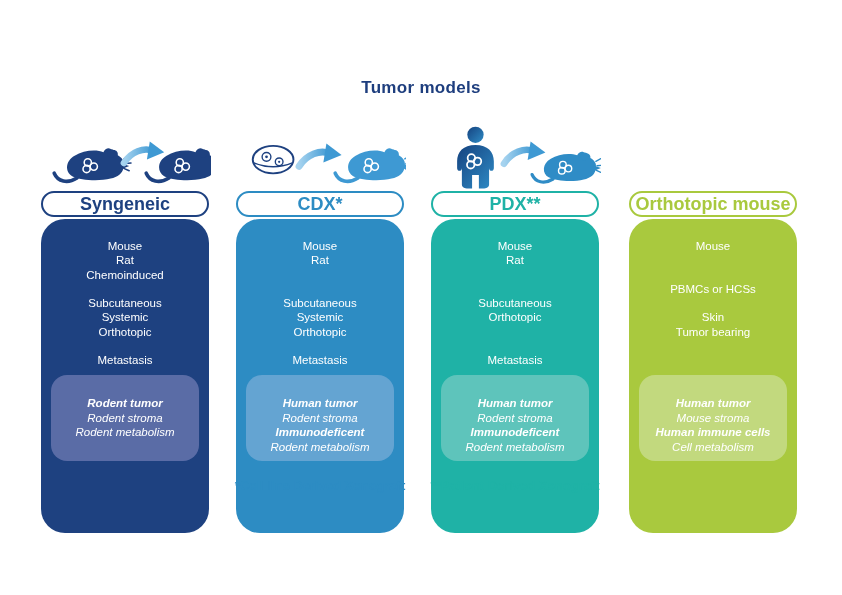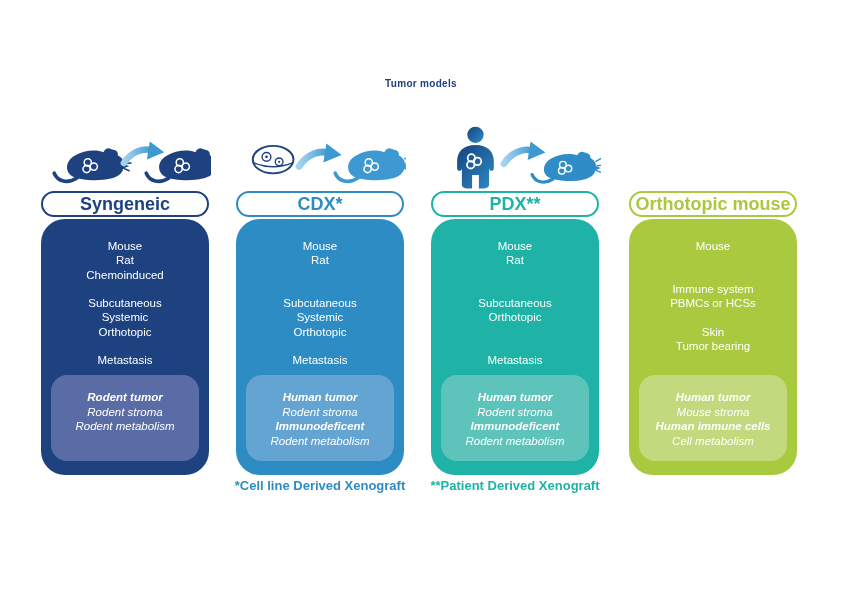--- a/index.html
+++ b/index.html
@@ -1,30 +1,30 @@
 <!DOCTYPE html>
 <html><head>
 <meta charset="utf-8">
 <style>
   html,body{margin:0;padding:0;background:#fff;}
   .stage{position:relative;width:842px;height:595px;background:#ffffff;
          font-family:"Liberation Sans",sans-serif;overflow:hidden;}
   .title{position:absolute;top:78px;left:0;width:100%;text-align:center;
-         font-weight:bold;font-size:10px;color:#1E3E7E;letter-spacing:.3px;}
+         font-weight:bold;font-size:17px;color:#1E3E7E;letter-spacing:.3px;}
   .col{position:absolute;top:126px;width:168px;}
   .col.c0{left:41px}.col.c1{left:236px}.col.c2{left:431px}.col.c3{left:629px}
   .iconbox{position:absolute;top:0;left:-2px;width:172px;height:66px;}
   .pill{position:absolute;top:65px;left:0;width:168px;height:26px;box-sizing:border-box;
         background:#fff;border:2px solid;border-radius:13px;text-align:center;
         line-height:22px;font-weight:bold;font-size:18px;}
-  .card{position:absolute;top:93px;left:0;width:168px;height:256px;border-radius:24px;color:#fff;}
+  .card{position:absolute;top:93px;left:0;width:168px;height:314px;border-radius:24px;color:#fff;}
   .rows{position:absolute;top:20px;left:0;width:100%;}
   .row{height:14.3px;line-height:14.3px;text-align:center;font-size:11.5px;white-space:nowrap;}
   .inner{position:absolute;left:10px;top:156px;width:148px;height:86px;border-radius:16px;
-         box-sizing:border-box;padding-top:15px;}
+         box-sizing:border-box;padding-top:21px;}
   .irow{height:14.6px;line-height:14.6px;text-align:center;font-size:11.5px;
         font-style:italic;white-space:nowrap;}
   .irow.b{font-weight:bold;}
   .footnote{position:absolute;top:352px;left:-16px;width:200px;text-align:center;
             font-size:13px;font-weight:bold;}
   
   .c0 .pill{border-color:#1E4180;color:#1E4180}
   .c0 .card{background:#1E4180}
   .c0 .inner{background:#5A6CA6}
   .c1 .pill{border-color:#2D8CC3;color:#2D8CC3}
@@ -189,21 +189,20 @@
 
   <div class="col c3">
     <div class="pill">
       <span>Orthotopic mouse</span>
     </div>
     <div class="card">
       <div class="rows">
         <div class="row">Mouse</div>
         <div class="row"></div>
         <div class="row"></div>
-        <div class="row">Immune system</div>
         <div class="row">PBMCs or HCSs</div>
         <div class="row"></div>
         <div class="row">Skin</div>
         <div class="row">Tumor bearing</div>
       </div>
       <div class="inner">
         <div class="irow b">Human tumor</div>
         <div class="irow">Mouse stroma</div>
         <div class="irow b">Human immune cells</div>
         <div class="irow">Cell metabolism</div>

